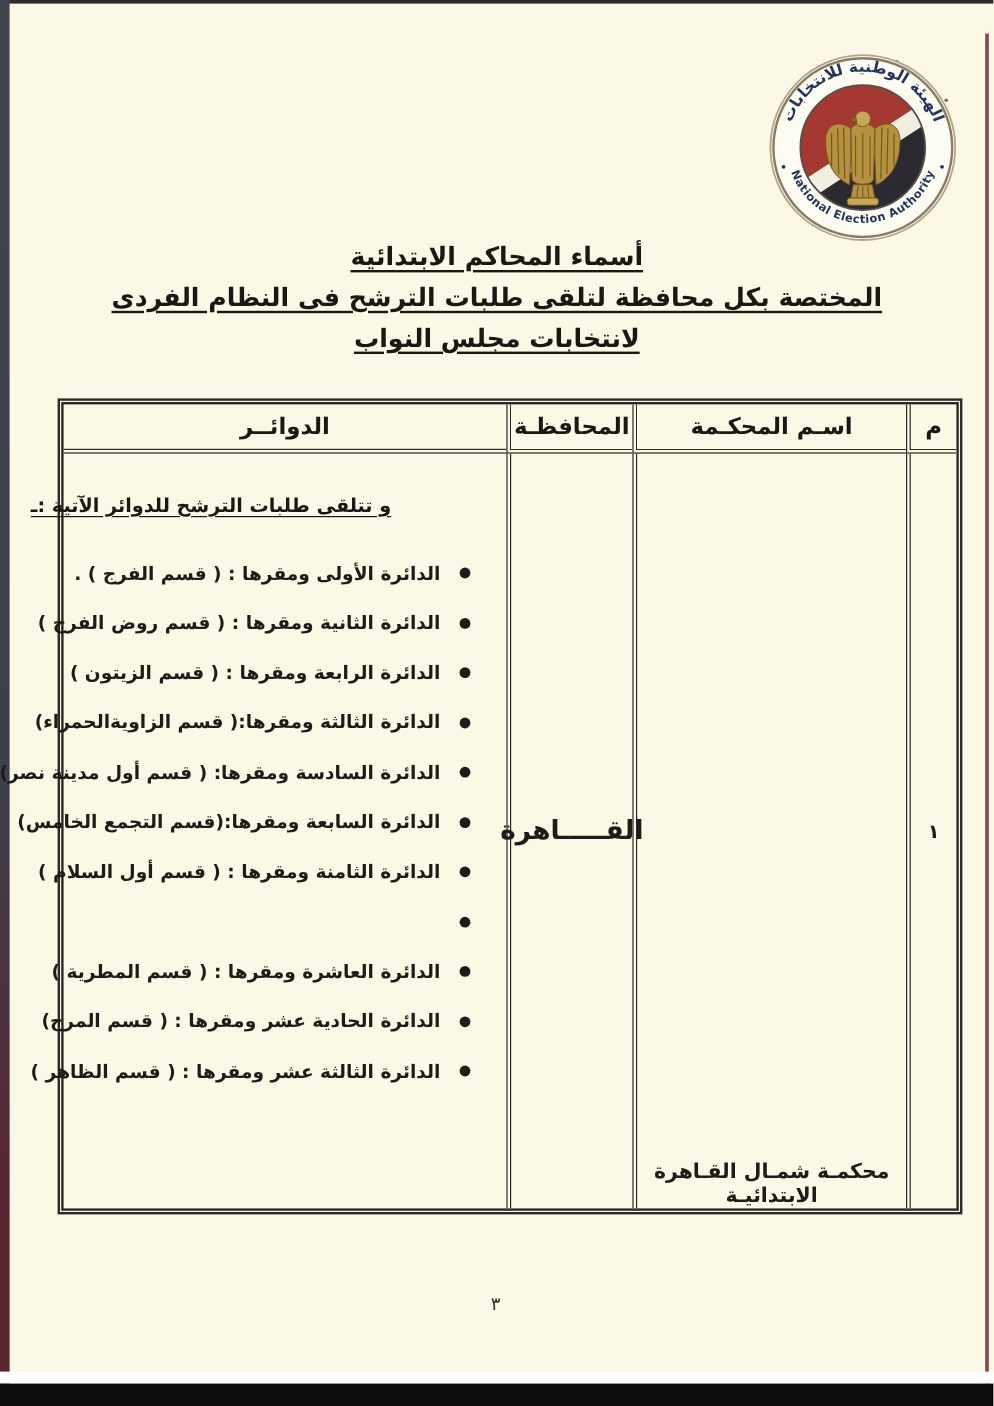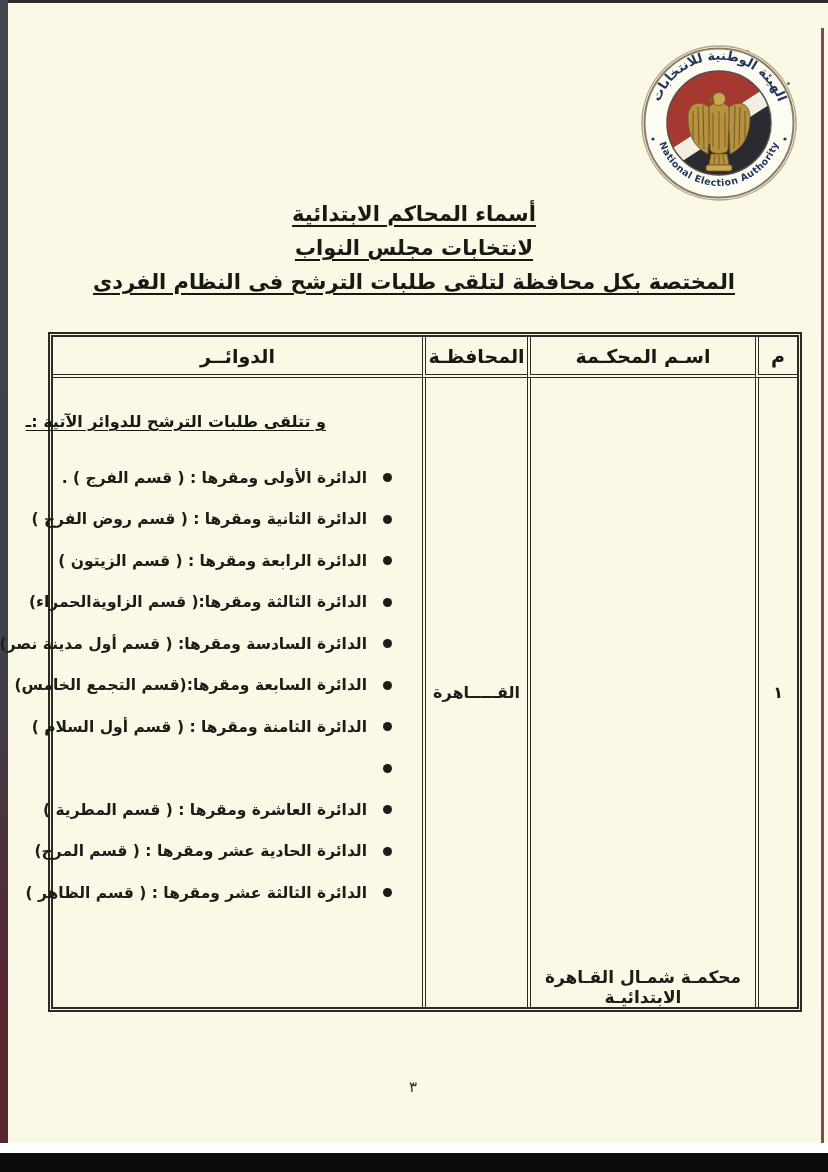--- a/index.html
+++ b/index.html
@@ -36,21 +36,21 @@
     border:5px double #2b2b25;background:transparent;
   }
   .cell{box-sizing:border-box;min-width:0;min-height:0;}
   .sep{border-inline-end:4px double #2b2b25;}
   .hrow{border-bottom:4px double #2b2b25;display:flex;align-items:center;justify-content:center;}
   .th{font-weight:bold;font-size:19px;color:#191914;}
   .cell-serial{display:flex;align-items:center;justify-content:center;font-weight:bold;font-size:16px;}
   .cell-court{display:flex;align-items:flex-end;justify-content:center;}
   .court-name{font-weight:bold;font-size:17px;text-align:center;padding:0 4px;}
   .cell-gov{display:flex;align-items:center;justify-content:center;}
-  .gov-name{font-weight:bold;font-size:16px;}
+  .gov-name{font-weight:bold;font-size:22px;}
   
   .cell-districts{padding-top:34px;direction:rtl;}
   .intro{
     font-weight:bold;font-size:16px;color:#191914;
     text-decoration:underline;text-underline-offset:3px;
     margin-right:96px;width:max-content;
   }
   ul.districts{list-style:none;margin:26px 0 0 0;padding:0;}
   .d-item{height:41.5px;display:flex;align-items:center;direction:rtl;margin-right:30px;}
   .bullet{width:9px;height:9px;border-radius:50%;background:#1c1c18;flex:0 0 auto;margin-left:16px;}
@@ -115,22 +115,22 @@
   </text>
   <text font-family="DejaVu Sans, sans-serif" font-size="9.5" font-weight="bold" fill="#23355e" letter-spacing="0.4">
     <textPath href="#arcBottom" startOffset="50%" text-anchor="middle">National Election Authority</textPath>
   </text>
   <circle cx="-66" cy="16" r="1.6" fill="#23355e"></circle>
   <circle cx="66" cy="16" r="1.6" fill="#23355e"></circle>
 </svg>
 
 <div class="title-block" dir="rtl">
   <div class="title-line">أسماء المحاكم الابتدائية</div>
+  <div class="title-line">المختصة بكل محافظة لتلقى طلبات الترشح فى النظام الفردى</div>
   <div class="title-line">لانتخابات مجلس النواب</div>
-  <div class="title-line">المختصة بكل محافظة لتلقى طلبات الترشح فى النظام الفردى</div>
 </div>
 
 <div class="tbl">
 
   <div class="cell hrow sep">
     <span class="th">م</span>
   </div>
   <div class="cell hrow sep">
     <span class="th">اسـم المحكـمة</span>
   </div>

